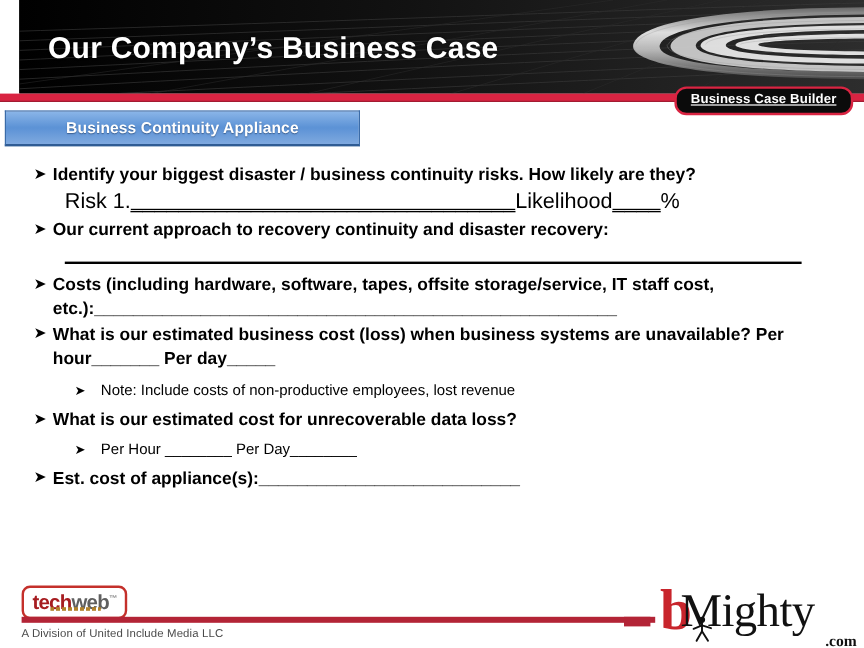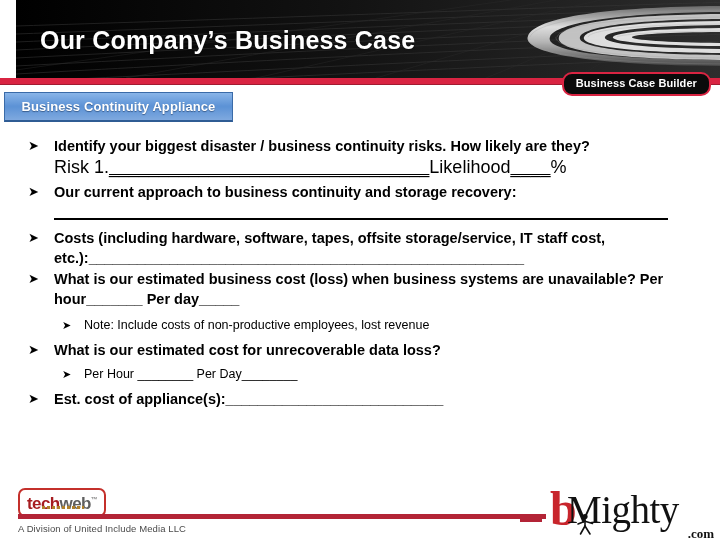--- a/index.html
+++ b/index.html
@@ -54,27 +54,28 @@
     color: #ffffff;
     font-size: 11px;
     font-weight: bold;
     padding: 3px 12px 4px 12px;
     border-radius: 10px;
     border: 2px solid #d92442;
     letter-spacing: 0.1px;
     white-space: nowrap;
     z-index: 9;
     line-height: 13px;
+    text-decoration: underline;
   }
 
   
   .section-tab {
     position: absolute;
     left: 4px; top: 92px;
-    width: 229px; height: 30px;
+    width: 296px; height: 30px;
     background: linear-gradient(180deg, #8ab5e8 0%, #5d93d6 48%, #5d93d6 52%, #7fa9df 100%);
     border: 1px solid #3a6ba8;
     border-bottom: 2px solid #2f5c94;
     box-sizing: border-box;
     display: flex;
     align-items: center;
     justify-content: center;
     z-index: 7;
   }
   .section-tab span {
@@ -107,21 +108,21 @@
   }
   .bullet-l1 .marker {
     position: absolute;
     left: 28px; top: 0px;
     width: 14px;
     font-size: 13px;
     font-family: "DejaVu Sans", sans-serif;
     line-height: 20px;
   }
   .bullet-l1 .text {
-    margin-left: 26px;
+    margin-left: 16px;
     font-weight: bold;
     flex: 1;
   }
   .bullet-l2 {
     padding-left: 62px;
     margin-bottom: 1px;
     font-size: 12.5px;
     line-height: 19px;
   }
   .bullet-l2 .marker {
@@ -335,21 +336,21 @@
   <div class="plain-line">
     <span class="risk-label">Risk 1.</span><span class="blank">________________________________</span><span>Likelihood</span><span class="blank">____</span><span>%</span>
   </div>
 
 
 
   <div class="spacer-4"></div>
 
   <div class="row bullet-l1">
     <span class="marker">➤</span>
-    <span class="text">Our current approach to business continuity and storage recovery:</span>
+    <span class="text">Our current approach to recovery continuity and disaster recovery:</span>
   </div>
 
   <div class="wide-rule">
     <div class="rule"></div>
   </div>
 
   <div class="spacer-4"></div>
 
   <div class="row bullet-l1">
     <span class="marker">➤</span>

